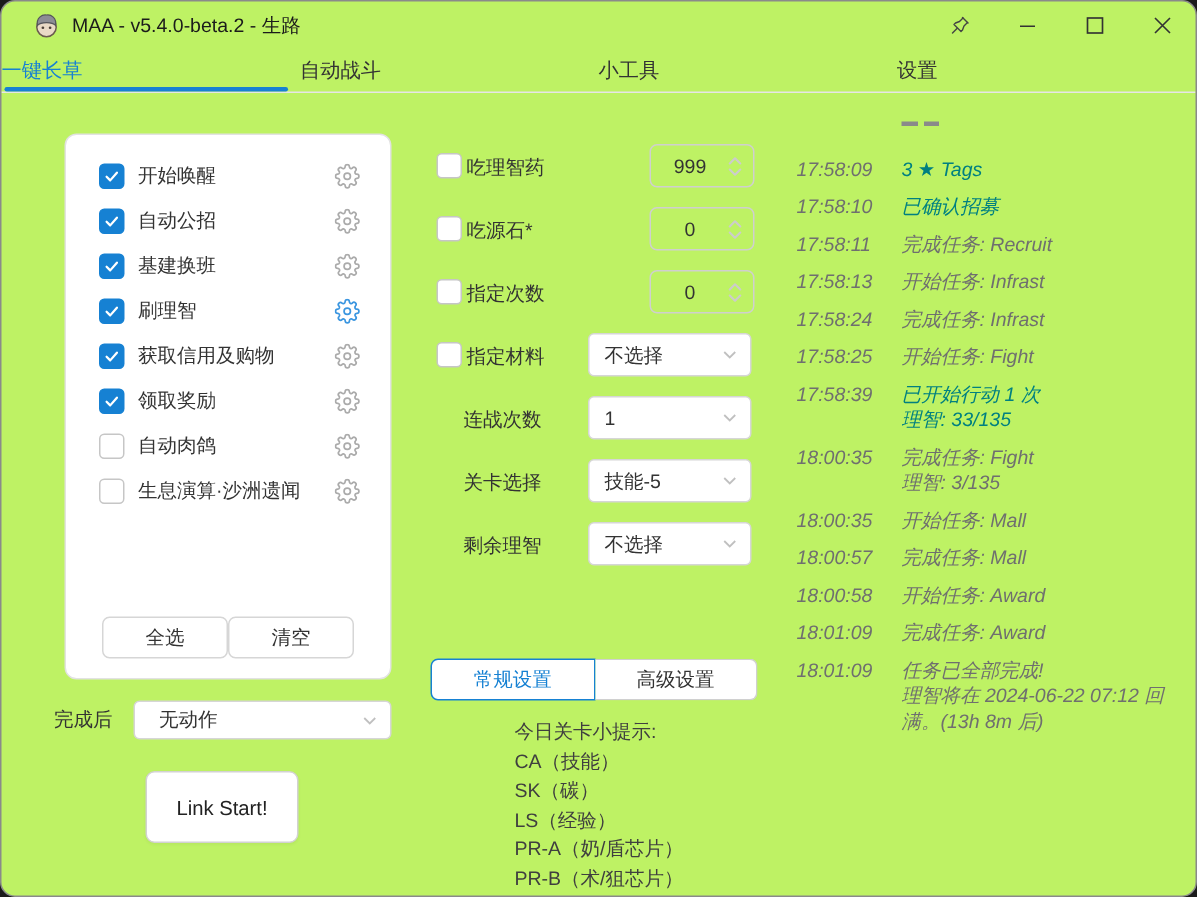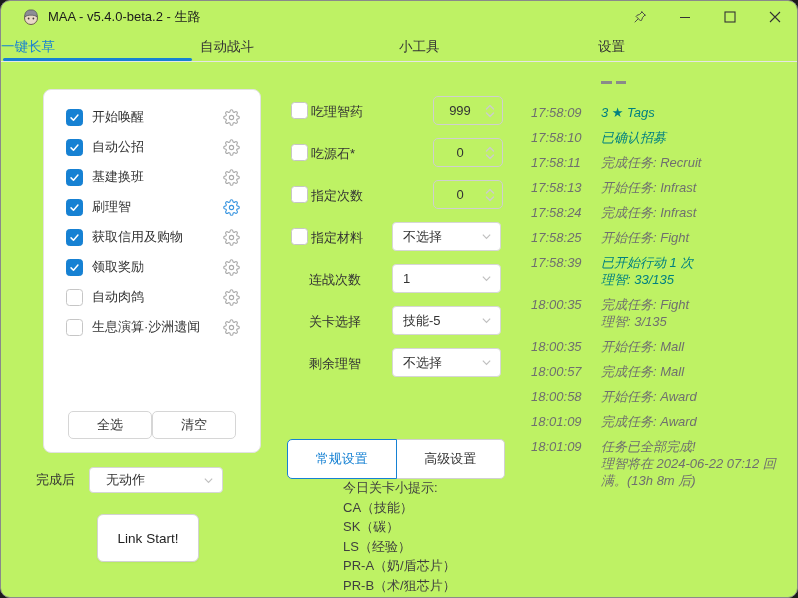--- a/index.html
+++ b/index.html
@@ -35,38 +35,38 @@
   .panel-buttons{position:absolute;left:0;right:0;bottom:13px;display:flex;
     justify-content:center;gap:0;}
   .panel-buttons button{width:84px;height:28px;background:#fff;border:1px solid #d6d6d6;
     border-radius:5px;font-size:13px;color:#333;font-family:inherit;}
   
   .after-row{position:absolute;left:35px;top:405px;display:flex;align-items:center;justify-content:space-between;}
   .after-label{font-size:13px;color:#333;}
   .select{position:relative;border:1px solid #d6d6d6;border-radius:4px;background:#fff;
     display:flex;align-items:center;font-size:13px;color:#333;padding:0 24px 0 10px;}
   .select .chev{position:absolute;right:8px;color:#c0c0c0;}
-  .after-row .select{margin-left:14px;width:134px;height:26px;padding-left:16px;}
+  .after-row .select{margin-left:14px;width:172px;height:26px;padding-left:16px;}
   
   .link-start{position:absolute;left:96px;top:452px;width:102px;height:48px;background:#fff;
     border:1px solid #d2d2d2;border-radius:6px;font-size:13.5px;color:#222;font-family:inherit;
     box-shadow:0 1px 2px rgba(0,0,0,0.04);}
   
   .mid-col{position:absolute;left:289px;top:34px;width:216px;}
   .fight-row{position:relative;height:29px;margin-bottom:13px;}
   .fight-row .checkbox{position:absolute;left:1px;top:6px;}
   .fight-label{position:absolute;left:21px;top:7px;font-size:13px;color:#333;white-space:nowrap;}
   .fight-row.nocheck .fight-label{left:19px;}
   .num-input{position:absolute;left:102px;top:0;width:70px;height:29px;border:1px solid #cfcfcf;
     border-radius:5px;display:flex;align-items:center;justify-content:center;font-size:13px;color:#333;
     padding-right:16px;margin-left:41px;}
   .num-input .spin{position:absolute;right:7px;top:6px;color:#cccccc;}
   .fight-row .select{position:absolute;left:102px;top:0;width:109px;height:29px;}
   
-  .seg-tabs{position:absolute;left:286px;top:377px;width:218px;height:40px;display:flex;}
+  .seg-tabs{position:absolute;left:286px;top:377px;width:218px;height:28px;display:flex;}
   .seg{flex:1;display:flex;align-items:center;justify-content:center;font-size:13px;
     background:#fff;border:1px solid #d0d0d0;color:#333;}
   .seg:first-child{border-radius:5px 0 0 5px;}
   .seg:last-child{border-radius:0 5px 5px 0;border-left:none;}
   .seg.active{border:1px solid #1681d3;color:#1681d3;}
   .seg.active + .seg{border-left:none;}
   
   .tips{position:absolute;left:342px;top:416px;font-size:13px;color:#3f3f3f;line-height:19.5px;}
   
   .log-col{position:absolute;left:530px;top:17px;width:258px;font-style:italic;}

